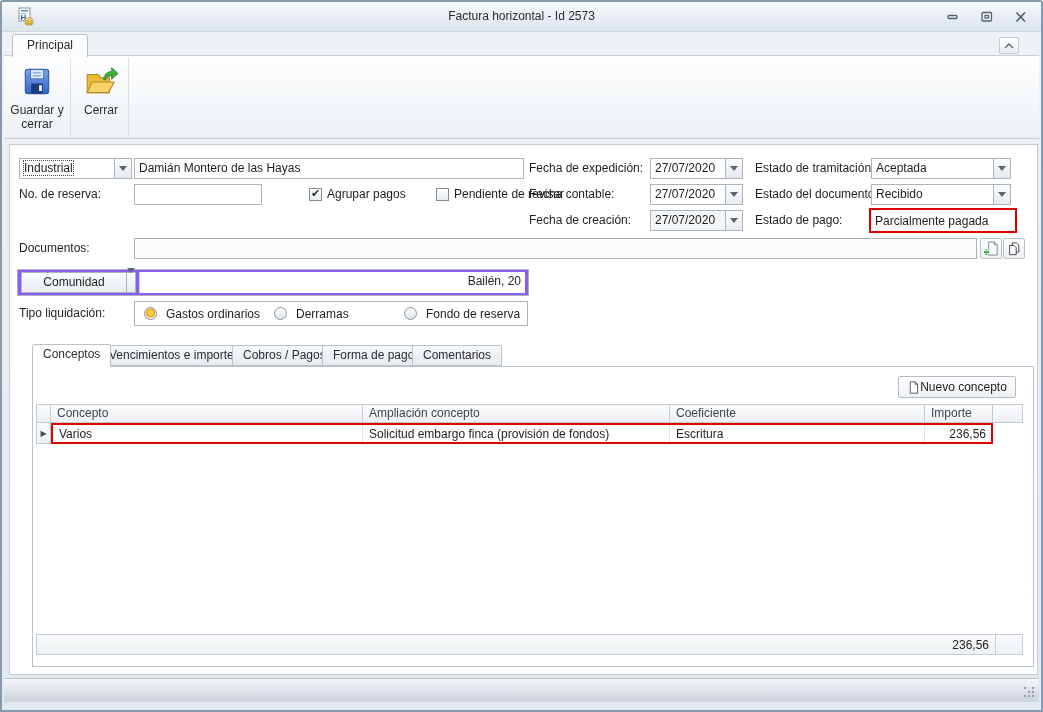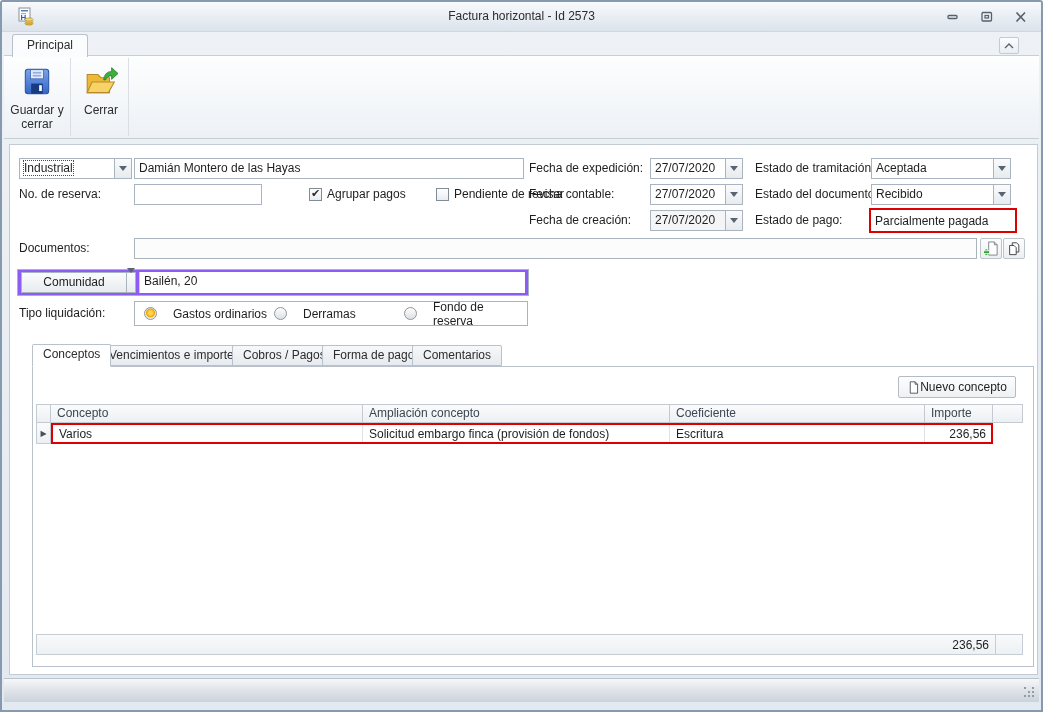--- a/index.html
+++ b/index.html
@@ -82,21 +82,21 @@
   .checkbox-wrap { position:absolute; display:flex; align-items:center; gap:5px; }
   .cb {
     width:13px; height:13px; border:1px solid #828c96;
     background:linear-gradient(#fefefe,#e9edf0); position:relative;
   }
   .cb.checked::after {
     content:"\2714"; position:absolute; left:1px; top:-2px;
     font-size:11px; color:#2d2d2d;
   }
   .radio-group { position:absolute; border:1px solid #a9b4bf; background:#fff; display:flex; align-items:center; }
-  .radio-item { display:flex; align-items:center; gap:16px; position:absolute; }
+  .radio-item { display:flex; align-items:center; gap:9px; position:absolute; }
   .rb-circle {
     width:13px; height:13px; border-radius:50%;
     border:1px solid #8d969e; background:linear-gradient(#fdfdfd,#dde1e4);
     position:relative;
   }
   .rb-circle.checked { background:radial-gradient(circle at 50% 45%, #ffd34d 0 2px, #f0a500 4px, #e9edf0 5px); border-color:#8d969e; }
   .redbox { border:2px solid #de0000 !important; }
   .icon-btn {
     position:absolute; width:22px; height:21px;
     border:1px solid #bcc4cc; border-radius:2px;
@@ -323,21 +323,21 @@
         <path d="M6 1.5 h5 l2.5 2.5 v8 H6 z" fill="#fff" stroke="#30353a"></path>
         <path d="M3 4.5 h5 l2.5 2.5 v8 H3 z" fill="#fff" stroke="#30353a"></path>
       </svg>
     </div>
 
     <div class="group-box" style="left:7px; top:124px; width:512px; height:27px;">
       <div class="combo-button" style="left:3px; top:2px; width:115px;">
         <span class="cbt">Comunidad</span>
         <span class="combo-arrow" style="border-left:1px solid #a9b4bf;"><span class="tri-down"></span></span>
       </div>
-      <div class="field" style="left:121px; top:2px; width:386px; border:none; border-left:1px solid #c9d0d7;">Bailén, 20</div>
+      <div class="field" style="left:121px; top:2px; width:386px; border:none; border-left:1px solid #c9d0d7;text-align:right;">Bailén, 20</div>
     </div>
 
     <div class="lbl" style="left:9px; top:161px;">Tipo liquidación:</div>
     <div class="radio-group" style="left:124px; top:156px; width:394px; height:25px;">
       <div class="radio-item" style="left:9px;">
         <span class="rb-circle checked"></span>
         <span>Gastos ordinarios</span>
       </div>
       <div class="radio-item" style="left:139px;">
         <span class="rb-circle"></span>

